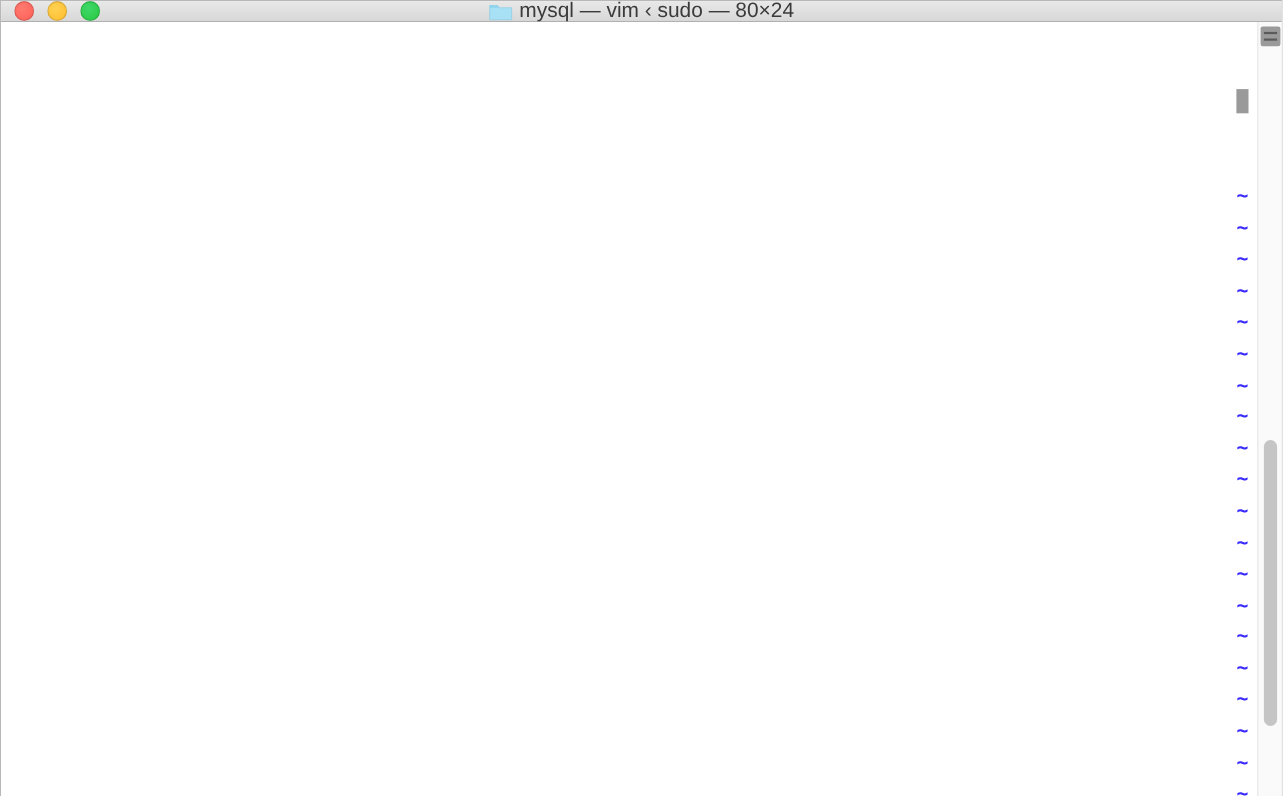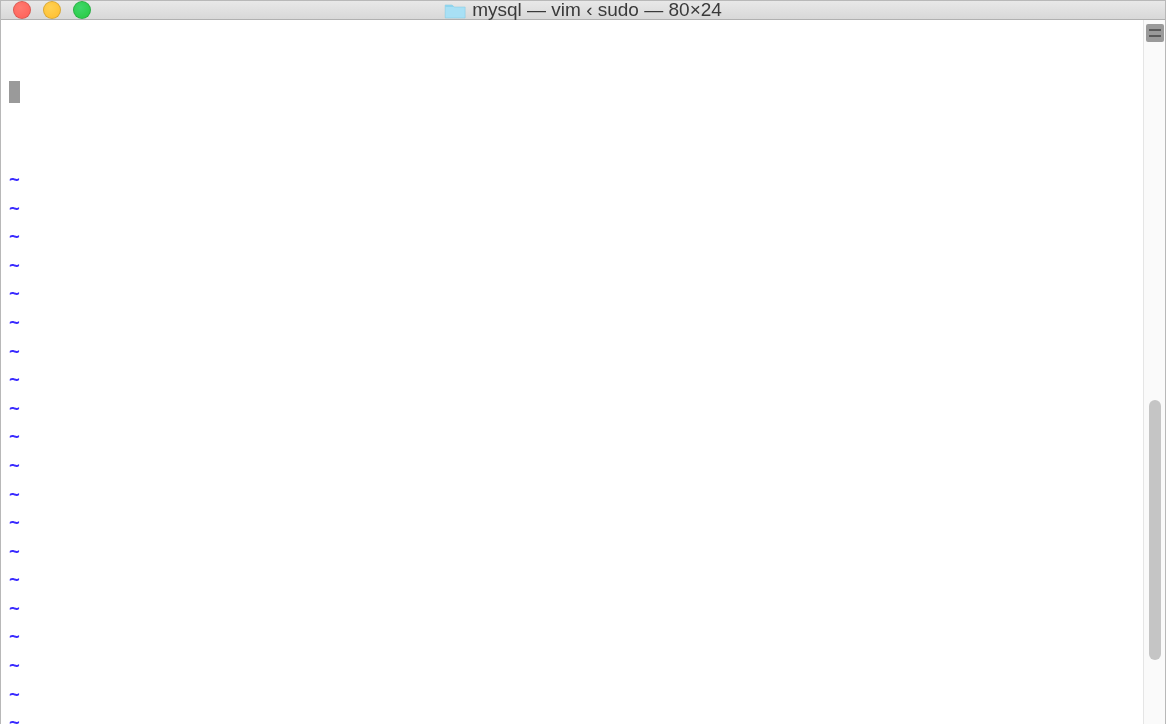--- a/index.html
+++ b/index.html
@@ -16,20 +16,21 @@
       overflow: hidden;
     }
     
     .window {
       width: 100%;
       height: 100%;
       background: #ffffff;
       display: flex;
       flex-direction: column;
       border: 1px solid #b8b8b8;
+      text-align: right;
     }
     
     .titlebar {
       height: 36px;
       background: linear-gradient(to bottom, #e8e8e8 0%, #d8d8d8 100%);
       border-bottom: 1px solid #b0b0b0;
       display: flex;
       align-items: center;
       padding: 0 12px;
       position: relative;

